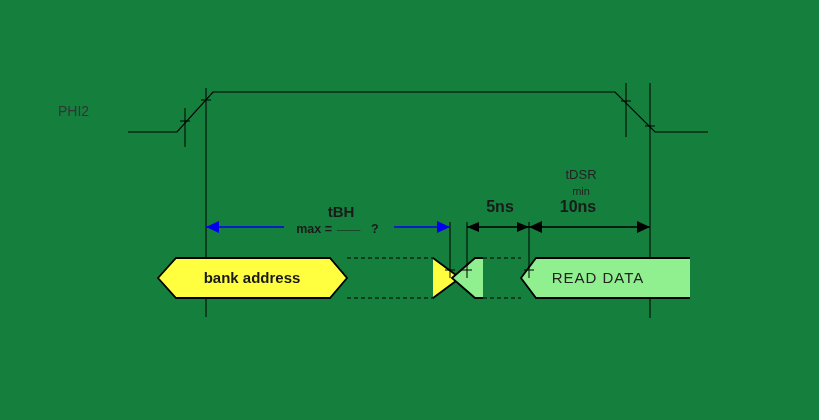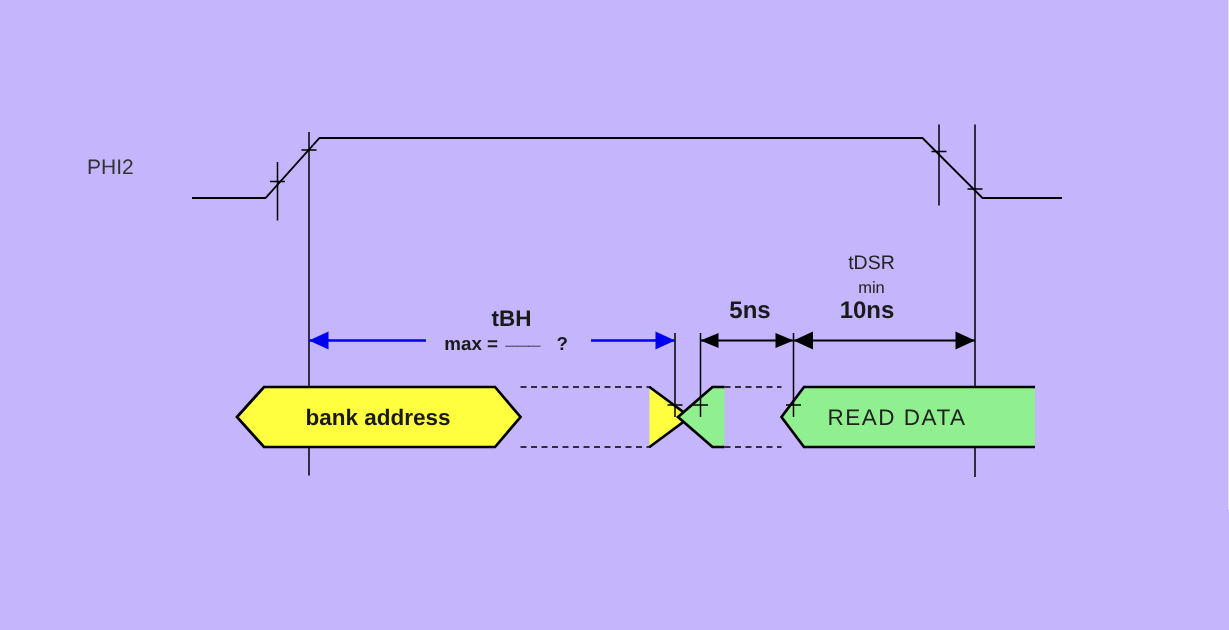--- a/index.html
+++ b/index.html
@@ -1,17 +1,17 @@
 <!DOCTYPE html>
 <html><head>
 <meta charset="utf-8">
 <style>
   html,body { margin:0; padding:0; background:#fff; }
   .stage {
-    position:relative; width:819px; height:420px; background:#c4b5fd;
+    position:relative; width:819px; height:420px; background:#15803d;
     font-family:"Liberation Sans", sans-serif; overflow:hidden;
   }
   svg { display:block; }
   svg text {
     font-family:"Liberation Sans", sans-serif;
     fill:#1a1a1a;
   }
   .t-signal   { font-size:14px; fill:#333333; }
   .t-bus-bold { font-size:15px; font-weight:bold; }
   .t-bus      { font-size:15px; letter-spacing:1px; fill:#222222; }

